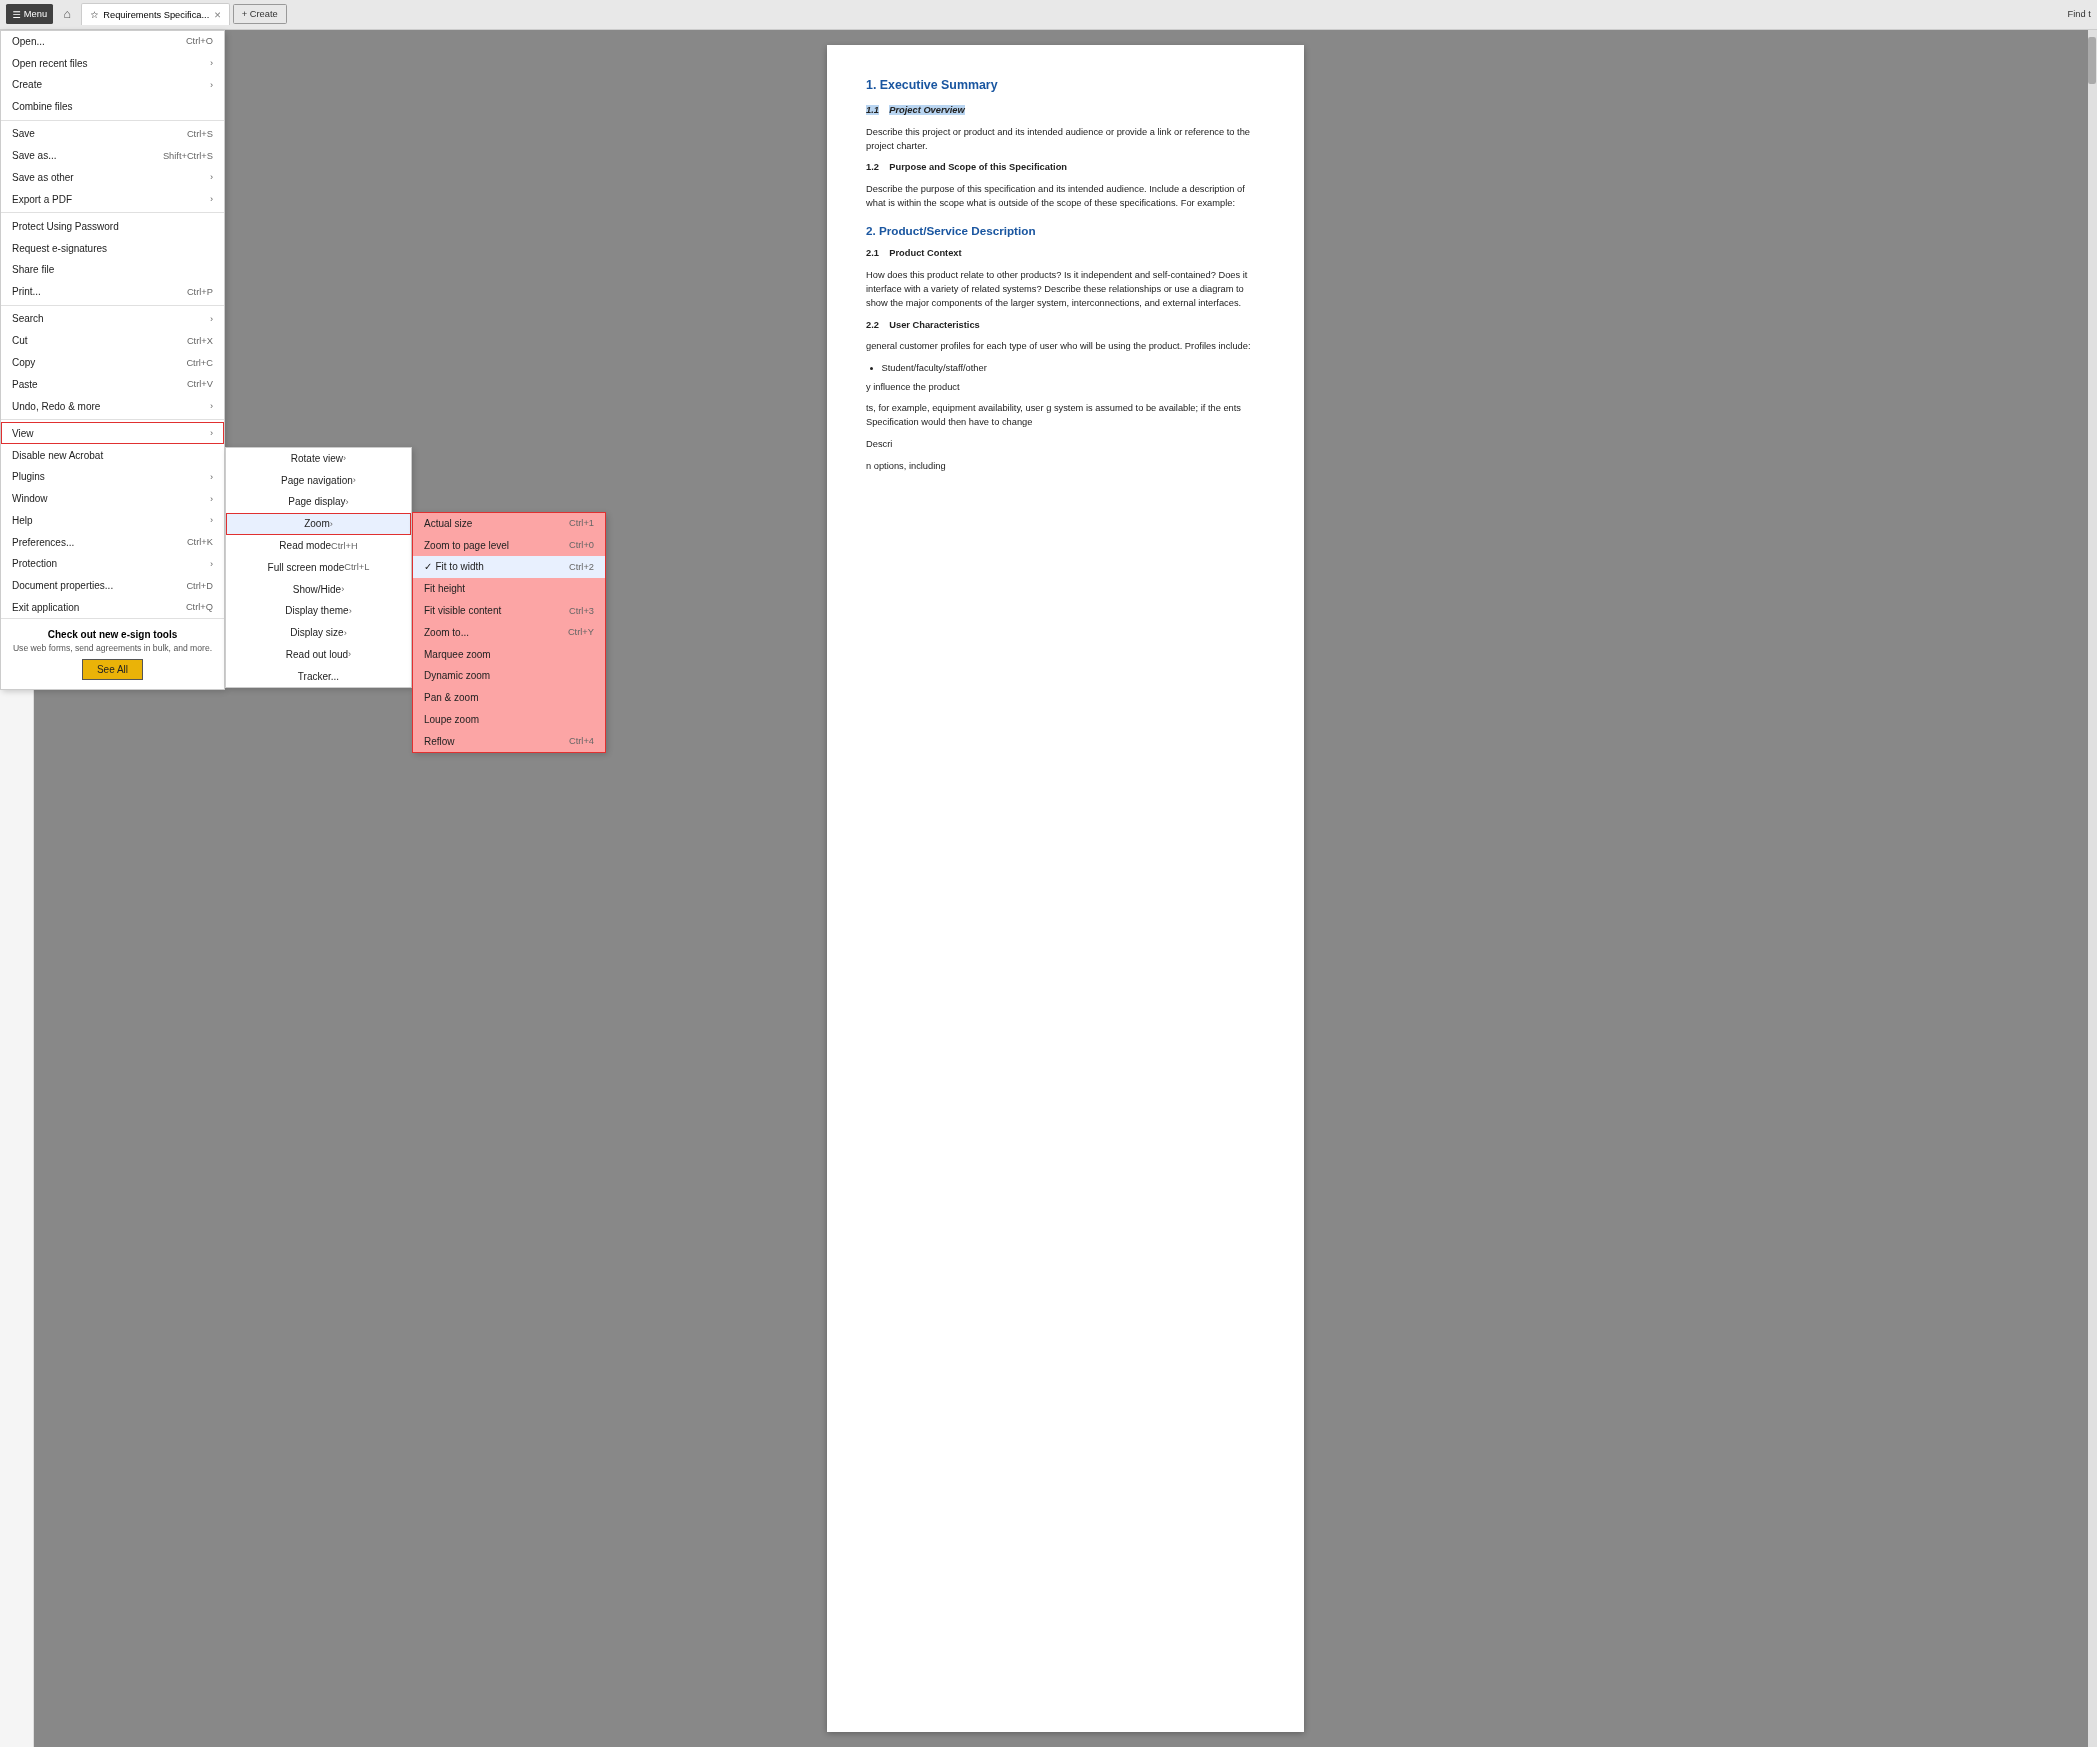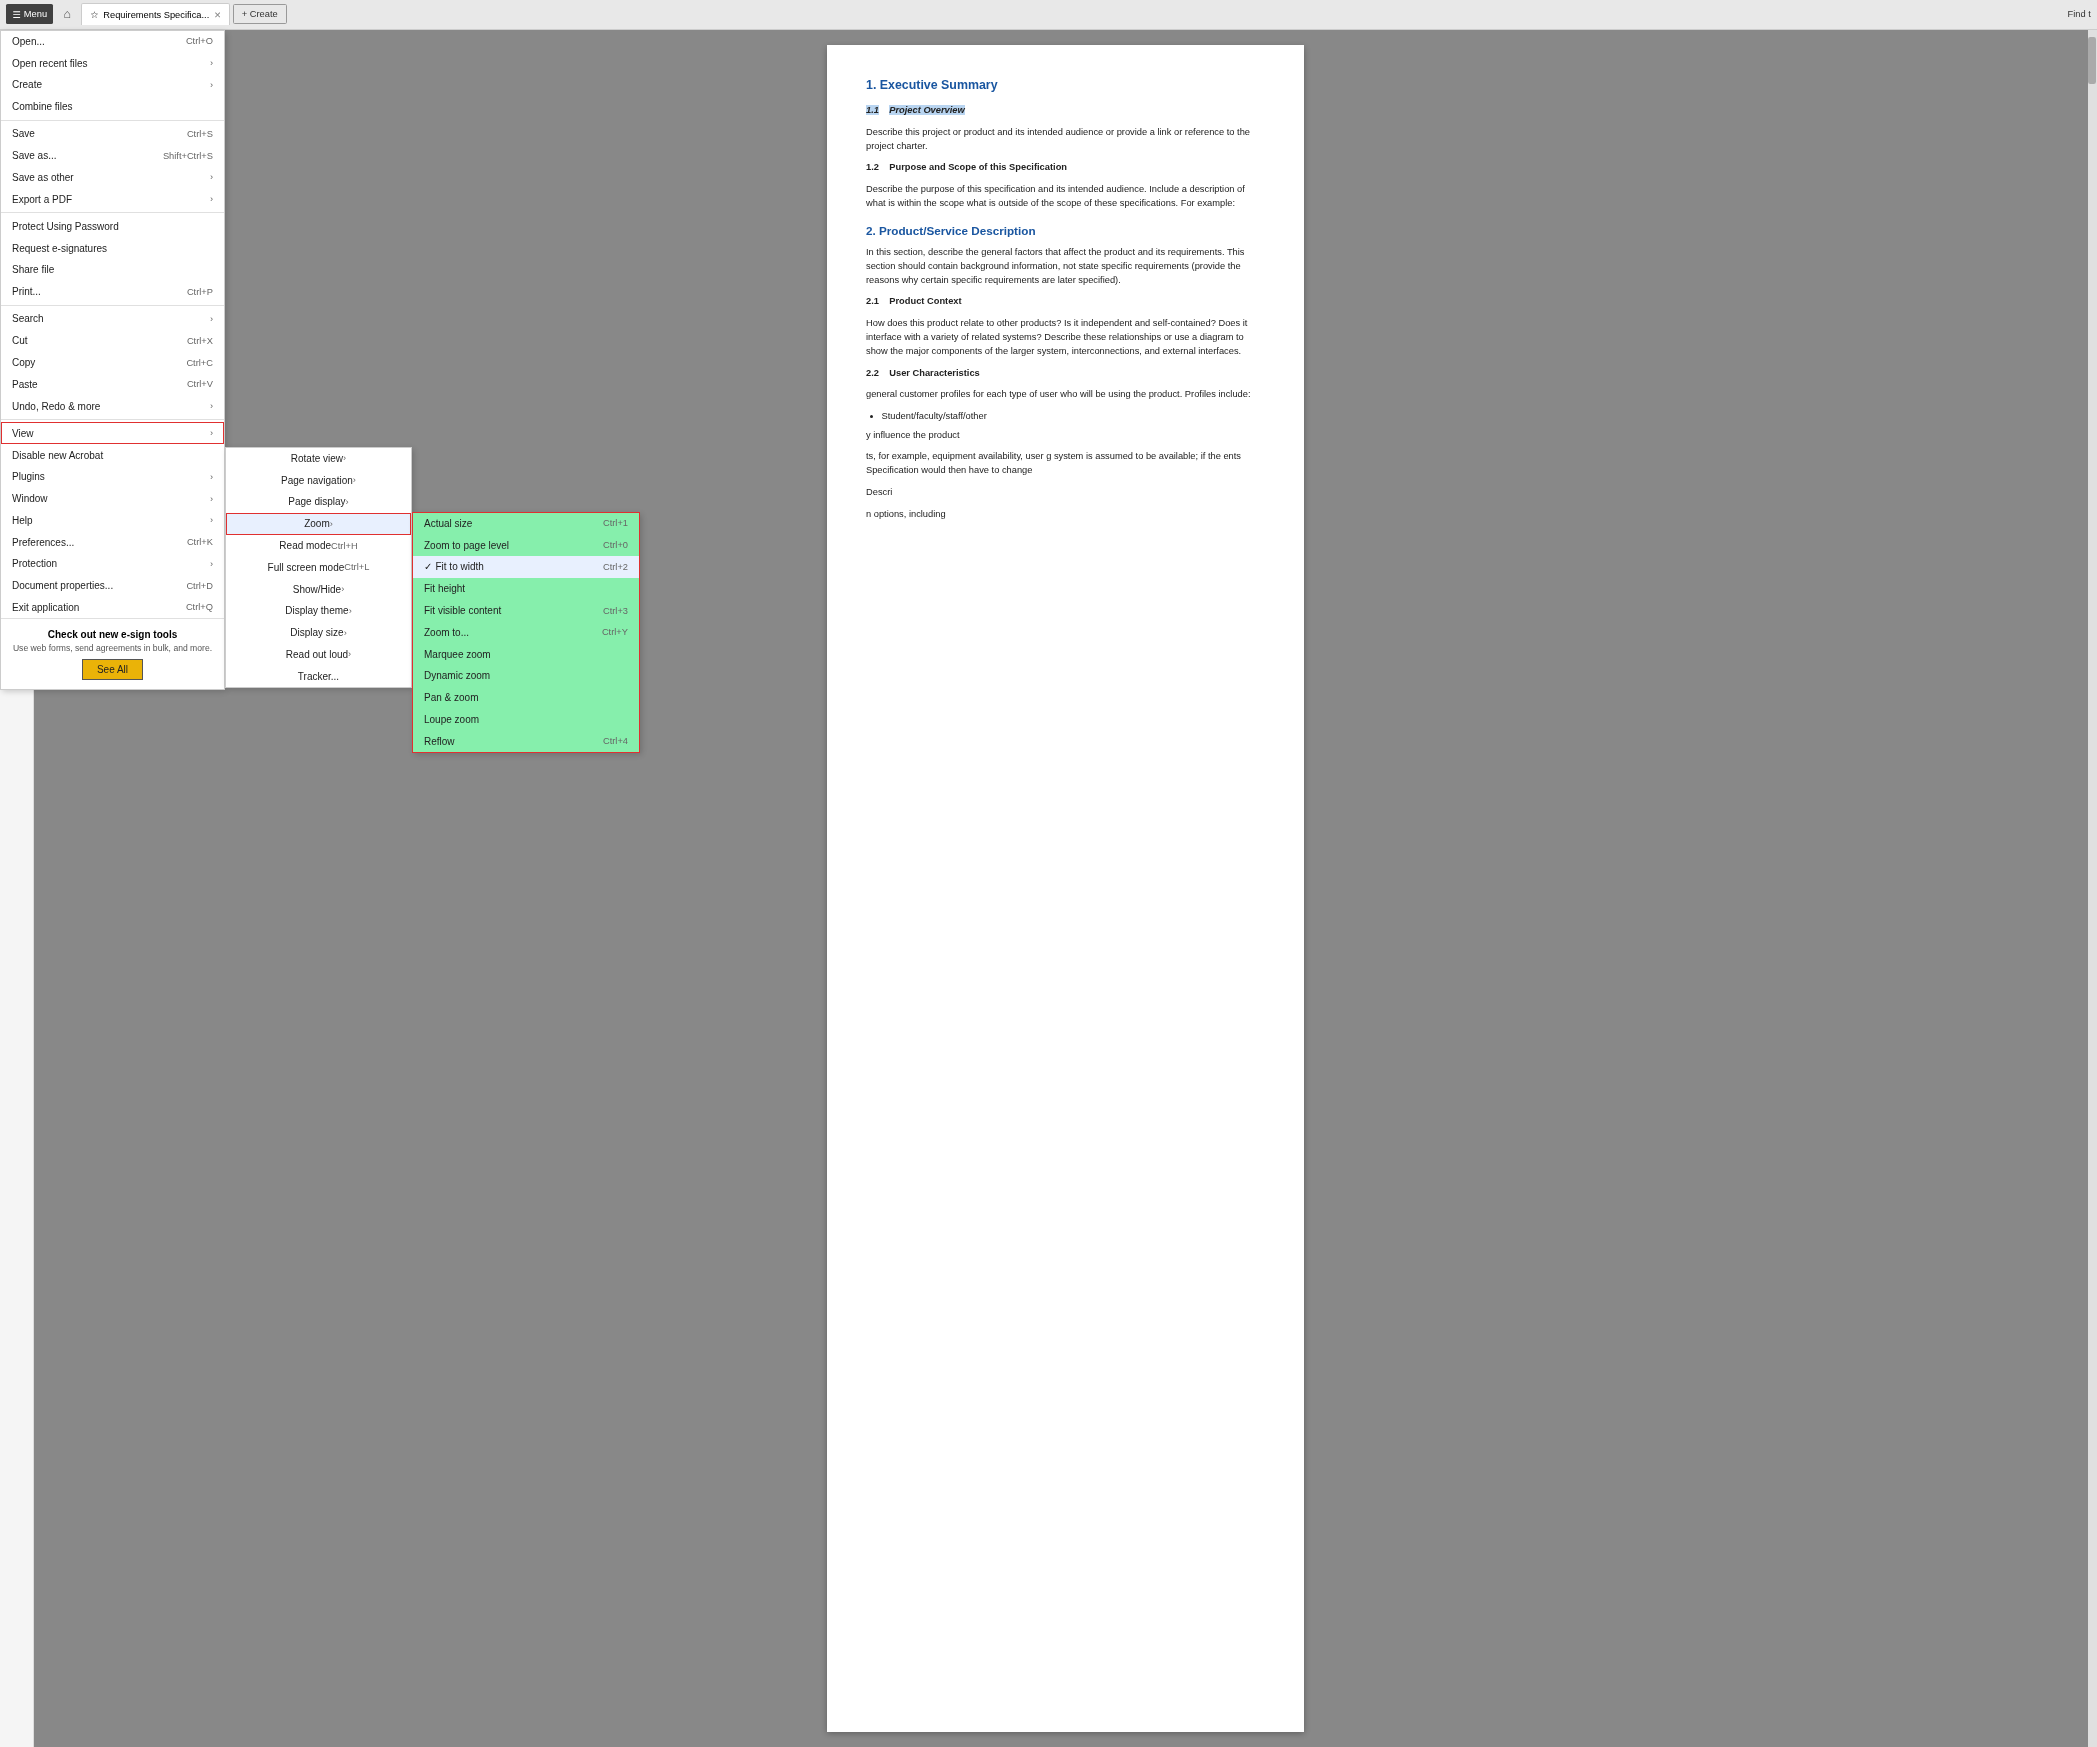--- a/index.html
+++ b/index.html
@@ -117,22 +117,22 @@
     .submenu-item {
       display: flex; align-items: center; justify-content: center;
       padding: 5.4px 11px; cursor: pointer; color: #222;
     }
     .submenu-item.zoom-item {
       background: #e8f0fe; outline: 1.6px solid #e03030; outline-offset: -1.6px;
     }
 
     
     .zoom-submenu {
-      position: absolute; top: 482px; left: 412px; width: 228px;
-      background: #86efac; border: 1.6px solid #e03030;
+      position: absolute; top: 482px; left: 412px; width: 194px;
+      background: #fca5a5; border: 1.6px solid #e03030;
       box-shadow: 1.6px 1.6px 6.2px rgba(0,0,0,0.2); z-index: 220; font-size: 10px;
     }
     .zoom-item-row {
       display: flex; align-items: center; justify-content: space-between;
       padding: 5.4px 11px; cursor: pointer; color: #222;
     }
     .zoom-item-row .check { color: #222; font-size: 10px; margin-right: 3.1px; }
     .zoom-item-left { display: flex; align-items: center; }
   </style>
 </head>
@@ -192,21 +192,20 @@
         <span class="highlight-title">Project Overview</span>
       </p>
       <p>Describe this project or product and its intended audience or provide a link or reference to the project charter.</p>
       <p class="doc-subhead">
         <span>1.2</span>
         &nbsp;&nbsp;
         <span>Purpose and Scope of this Specification</span>
       </p>
       <p>Describe the purpose of this specification and its intended audience.   Include a description of what is within the scope what is outside of the scope of these specifications.  For example:</p>
       <h2>2.   Product/Service Description</h2>
-      <p>In this section, describe the general factors that affect the product and its requirements. This section should contain background information, not state specific requirements (provide the reasons why certain specific requirements are later specified).</p>
       <p class="doc-subhead">
         <span>2.1</span>
         &nbsp;&nbsp;
         <span>Product Context</span>
       </p>
       <p>How does this product relate to other products? Is it independent and self-contained?  Does it interface with a variety of related systems?  Describe these relationships or use a diagram to show the major components of the larger system, interconnections, and external interfaces.</p>
       <p class="doc-subhead">
         <span>2.2</span>
         &nbsp;&nbsp;
         <span>User Characteristics</span>

